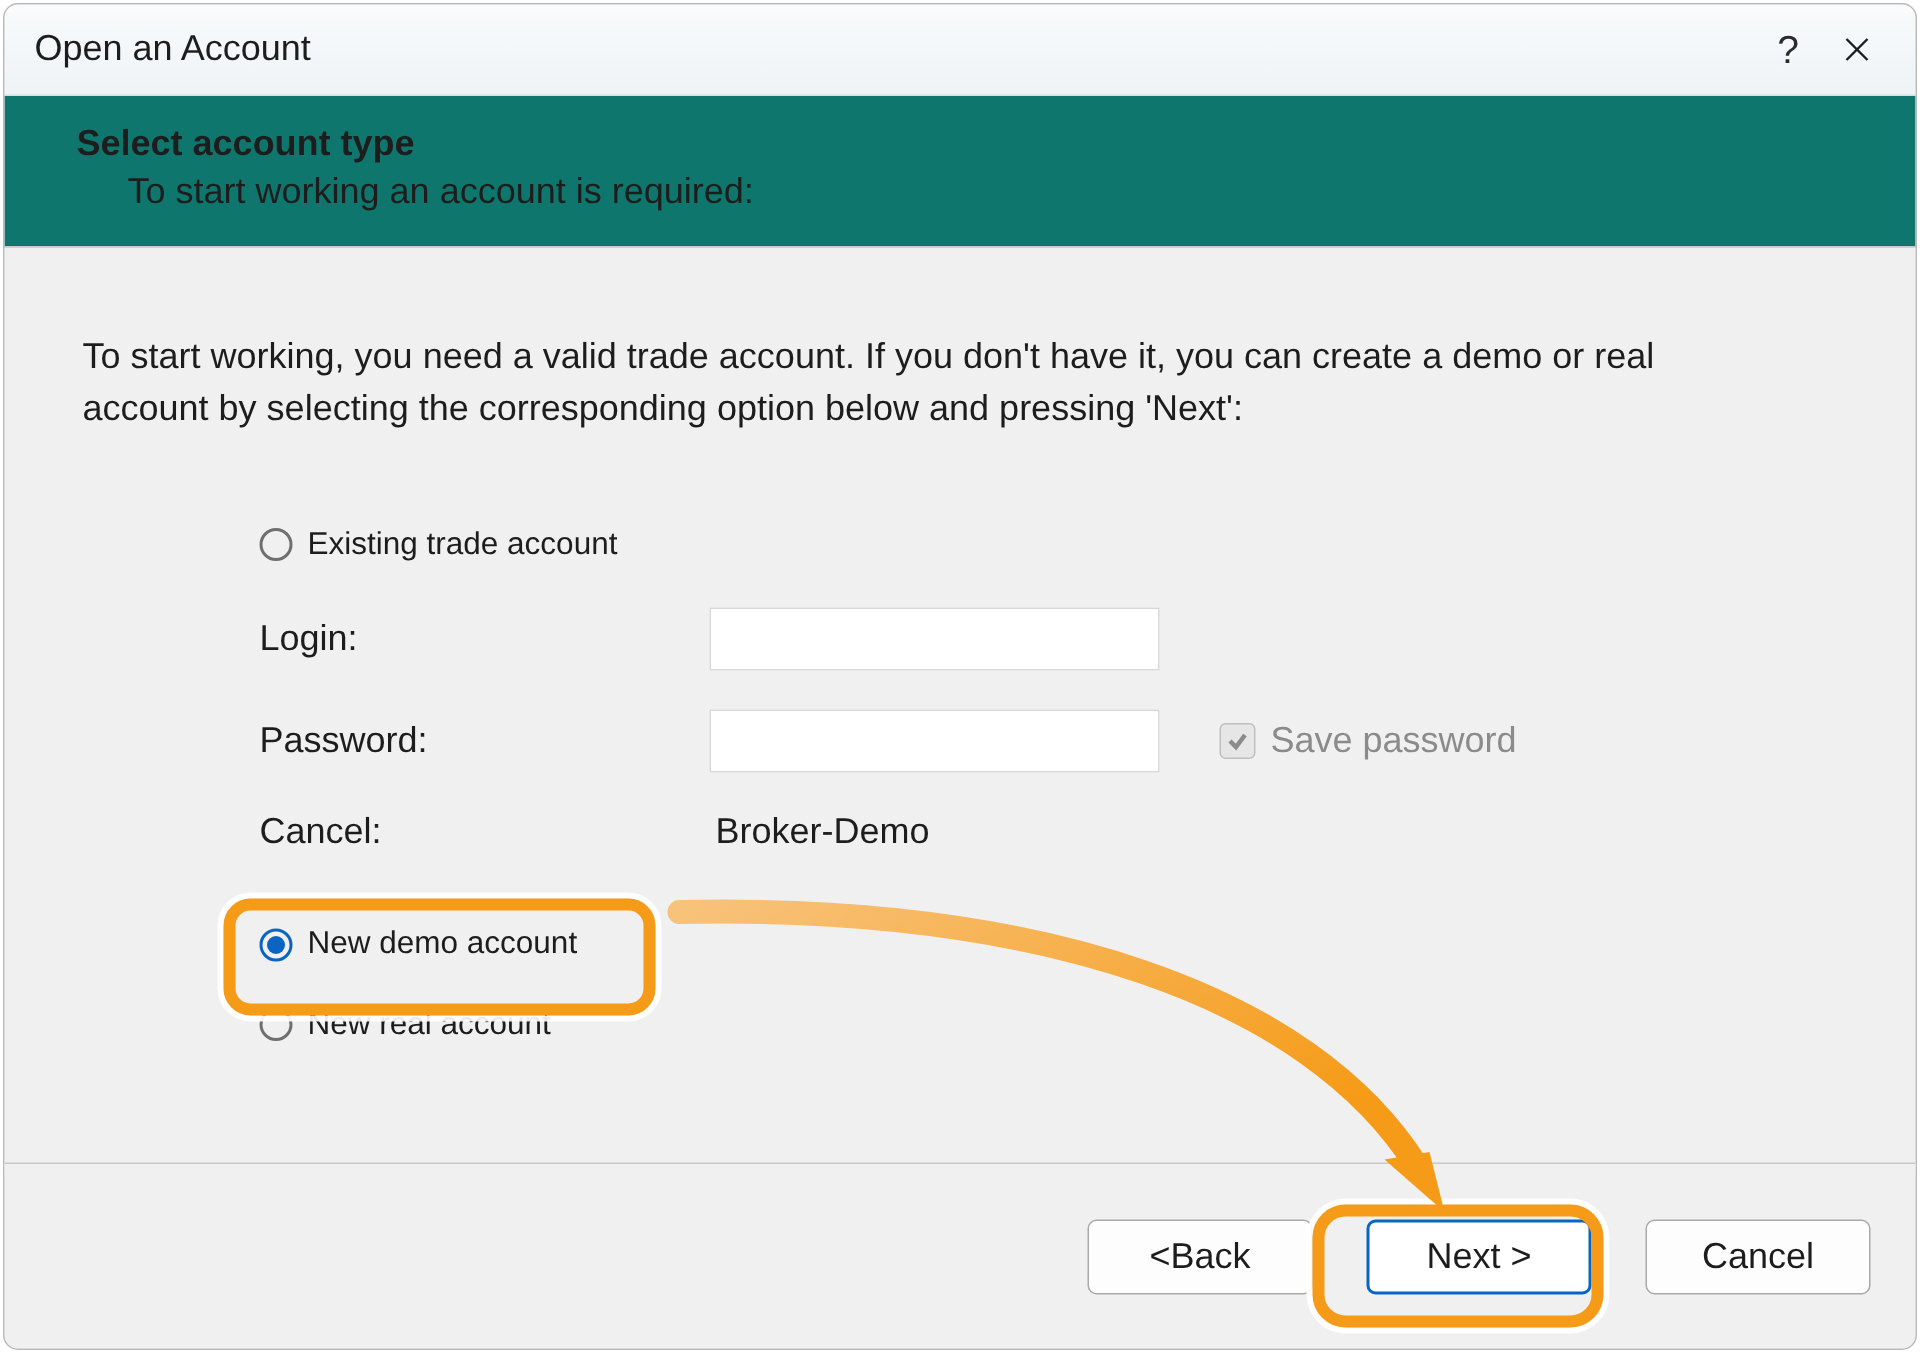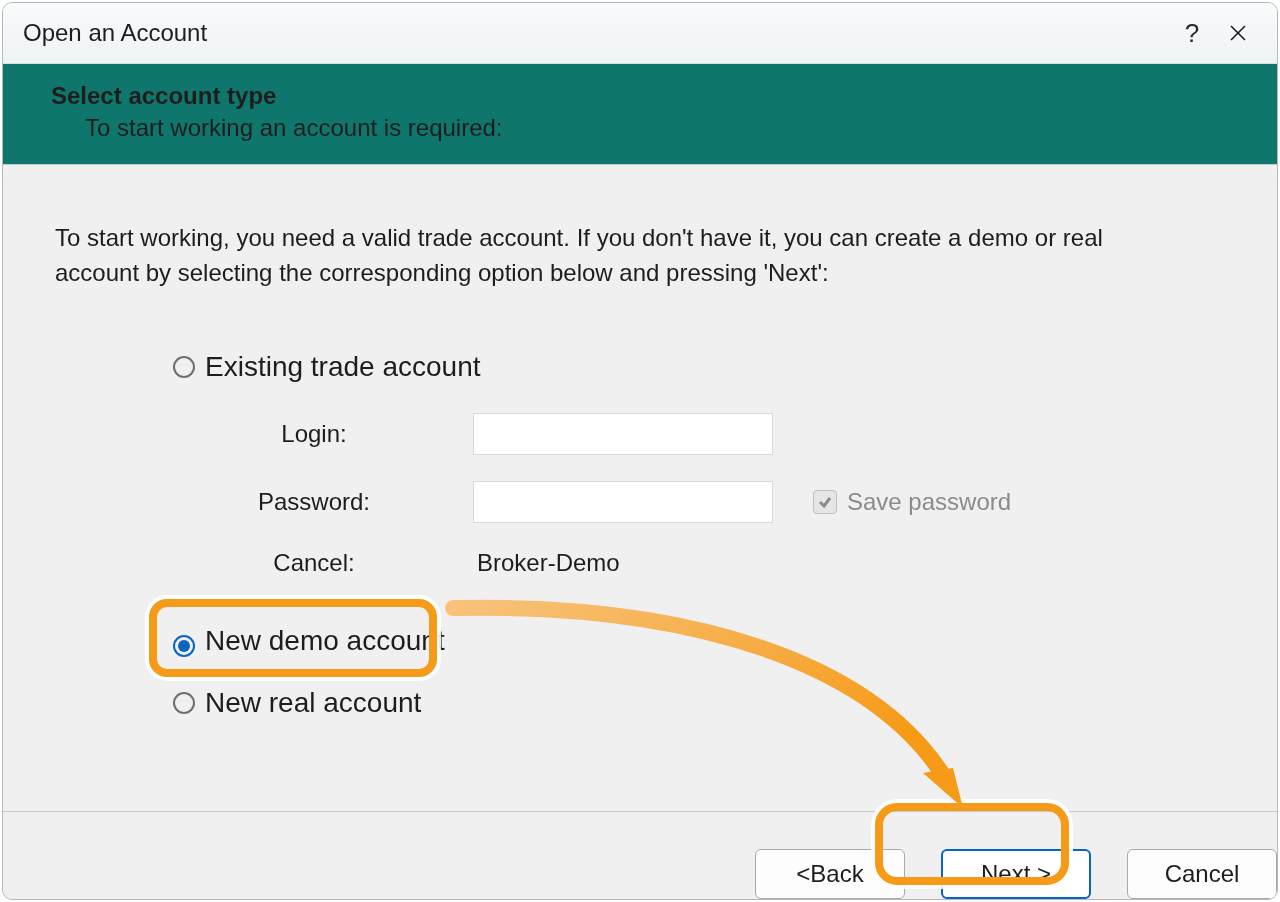--- a/index.html
+++ b/index.html
@@ -88,21 +88,21 @@
   }
 
   .options-block {
     padding-left: 118px;
   }
   .radio-row {
     display: flex;
     align-items: center;
     gap: 10px;
     margin-bottom: 30px;
-    font-size: 28px;
+    font-size: 21px;
     color: #1d1d1d;
   }
   .radio-circle {
     width: 22px;
     height: 22px;
     border: 2px solid #6f6f6f;
     border-radius: 50%;
     box-sizing: border-box;
     position: relative;
     flex: 0 0 auto;
@@ -123,21 +123,21 @@
     display: grid;
     grid-template-columns: 300px 300px 40px 260px;
     row-gap: 26px;
     align-items: center;
     margin: 10px 0 48px -120px;
     padding-left: 120px;
   }
   .form-label {
     font-size: 24px;
     color: #1d1d1d;
-    text-align: center;
+    text-align: left;
     padding-right: 18px;
   }
   .txt-input {
     height: 42px;
     border: 1px solid #d0d0d0;
     background: #ffffff;
     box-sizing: border-box;
   }
   .txt-input.disabled { background:#ffffff; border-color:#d8d8d8; }
   .server-value {
@@ -162,27 +162,28 @@
     display: flex;
     align-items: center;
     justify-content: center;
   }
   .cb-box svg { stroke:#8b8b8b; stroke-width:3; fill:none; }
 
   
   .footer {
     position: absolute;
     left: 0; right: 0; bottom: 0;
-    height: 88px;
+    height: 124px;
     border-top: 1px solid #c8c8c8;
     background: #f0f0f0;
     display: flex;
-    align-items: flex-end;
+    align-items: center;
     justify-content: flex-end;
     gap: 36px;
+    padding-right: 30px;
     box-sizing: border-box;
   }
   .btn {
     min-width: 150px;
     height: 50px;
     border: 1px solid #a9a9a9;
     background: #fdfdfd;
     border-radius: 6px;
     font-size: 24px;
     color: #1d1d1d;

